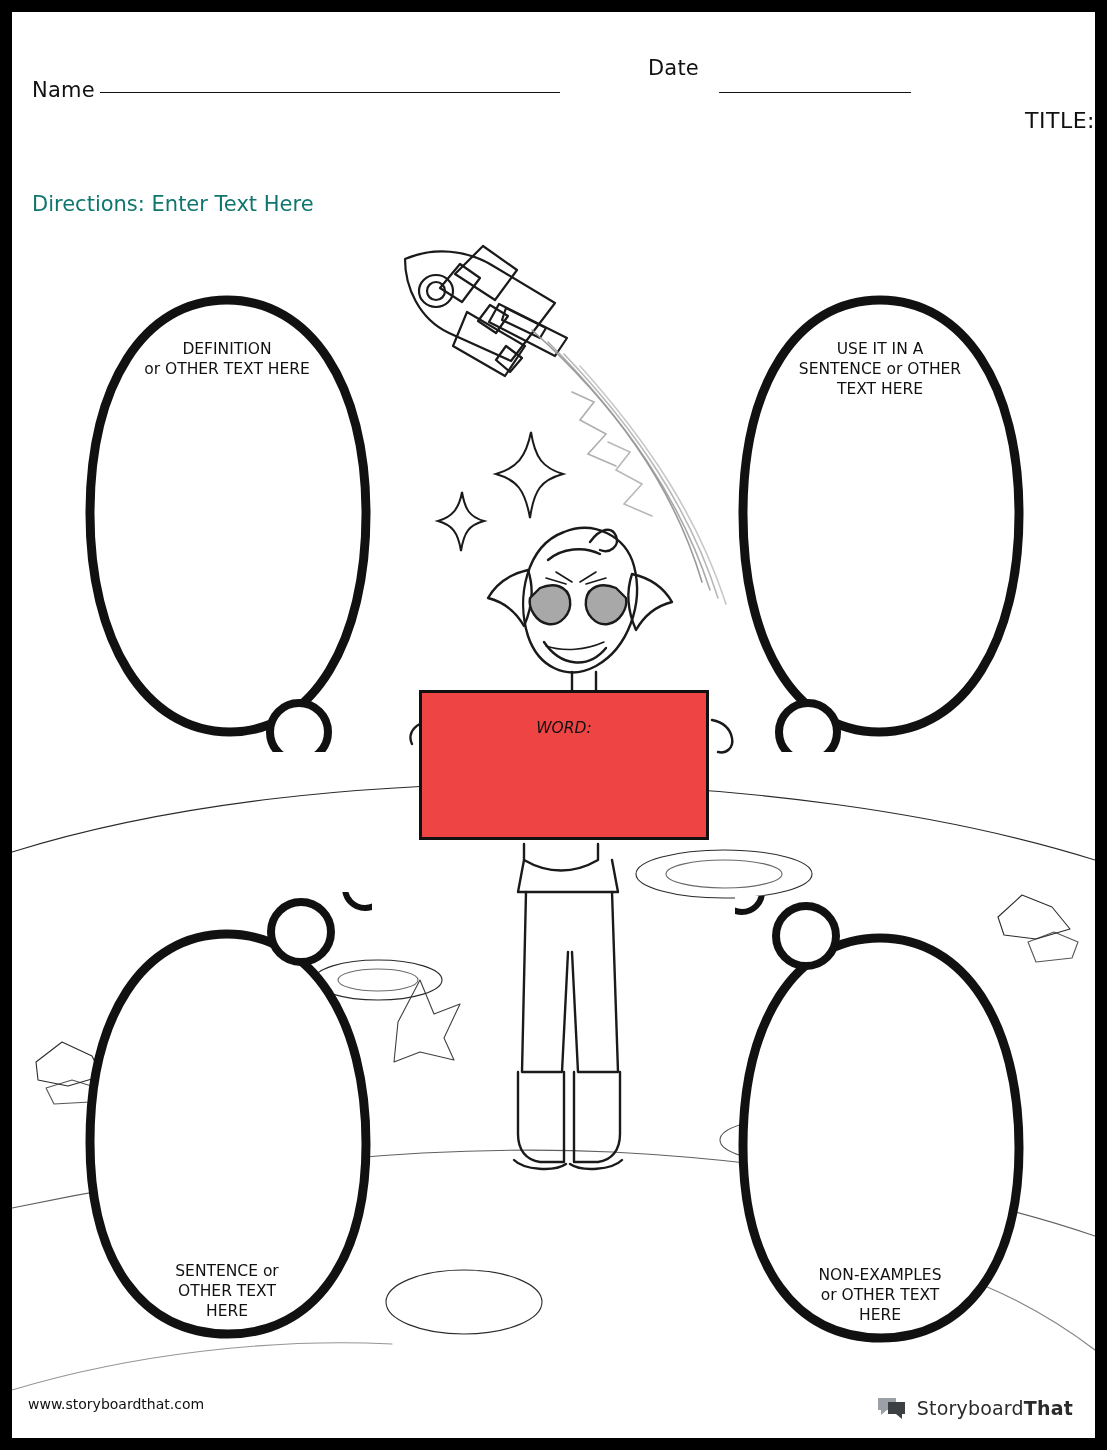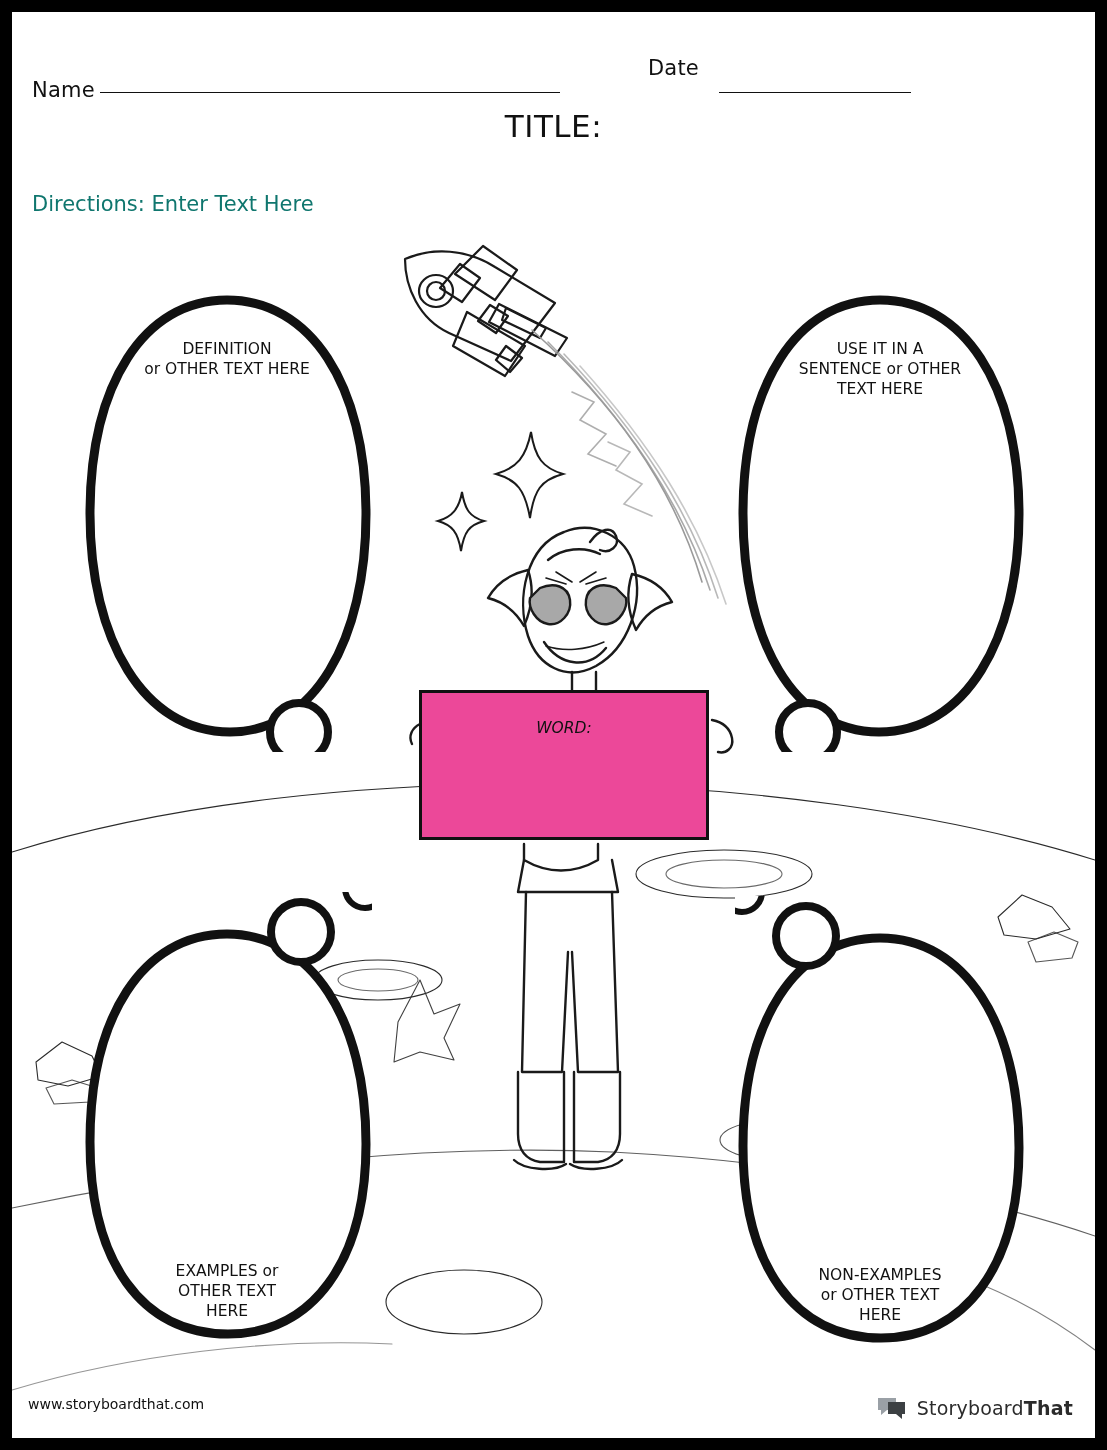--- a/index.html
+++ b/index.html
@@ -53,22 +53,22 @@
     height: 0;
   }
   .name-rule { left: 88px; top: 36px; width: 460px; }
   .date-rule { left: 707px; top: 36px; width: 192px; }
 
   .title {
     position: absolute;
     top: 96px;
     left: 0;
     width: 100%;
-    text-align: center;
-    font-size: 31px;
+    text-align: right;
+    font-size: 22px;
     letter-spacing: .5px;
     color: #111;
   }
   .directions {
     position: absolute;
     top: 180px;
     left: 20px;
     font-size: 21px;
     color: #0f766e;
   }
@@ -103,21 +103,21 @@
   .bub-bl .blabel, .bub-br .blabel { top: 370px; }
 
   
   .word-card {
     position: absolute;
     left: 407px;
     top: 678px;
     width: 290px;
     height: 150px;
     border: 3px solid #111;
-    background: #ec4899;
+    background: #ef4444;
     box-sizing: border-box;
   }
   .word-card span {
     position: absolute;
     top: 26px;
     left: 0;
     width: 100%;
     text-align: center;
     font-size: 15.5px;
     font-style: italic;
@@ -278,21 +278,21 @@
     </div>
 
     <div class="bubble bub-bl">
       <svg viewBox="0 0 290 450" width="290" height="450">
         <path d="M145 42 C 230 42, 284 128, 284 252 C 284 370, 230 442, 146 442 C 60 442, 8 370, 8 250 C 8 126, 60 42, 145 42 Z" fill="#fff" stroke="#111" stroke-width="9"></path>
         <circle cx="219" cy="40" r="30" fill="#fff" stroke="#111" stroke-width="8"></circle>
         <circle cx="283" cy="-4" r="20" fill="#fff" stroke="#111" stroke-width="6"></circle>
         <circle cx="325" cy="-28" r="11" fill="#fff" stroke="#111" stroke-width="5"></circle>
       </svg>
       <div class="blabel">
-        <div>EXAMPLES or</div>
+        <div>SENTENCE or</div>
         <div>OTHER TEXT</div>
         <div>HERE</div>
       </div>
     </div>
 
     <div class="bubble bub-br">
       <svg viewBox="0 0 290 450" width="290" height="450">
         <path d="M145 42 C 230 42, 284 128, 284 252 C 284 370, 230 442, 146 442 C 60 442, 8 370, 8 250 C 8 126, 60 42, 145 42 Z" fill="#fff" stroke="#111" stroke-width="9"></path>
         <circle cx="71" cy="40" r="30" fill="#fff" stroke="#111" stroke-width="8"></circle>
         <circle cx="7" cy="-4" r="20" fill="#fff" stroke="#111" stroke-width="6"></circle>

